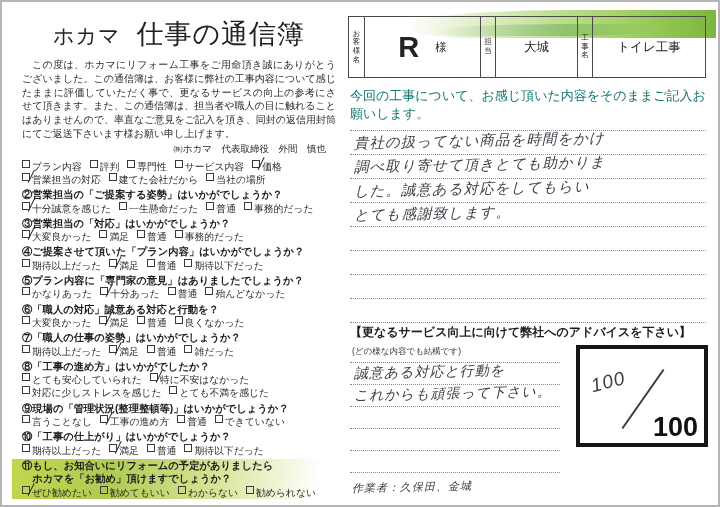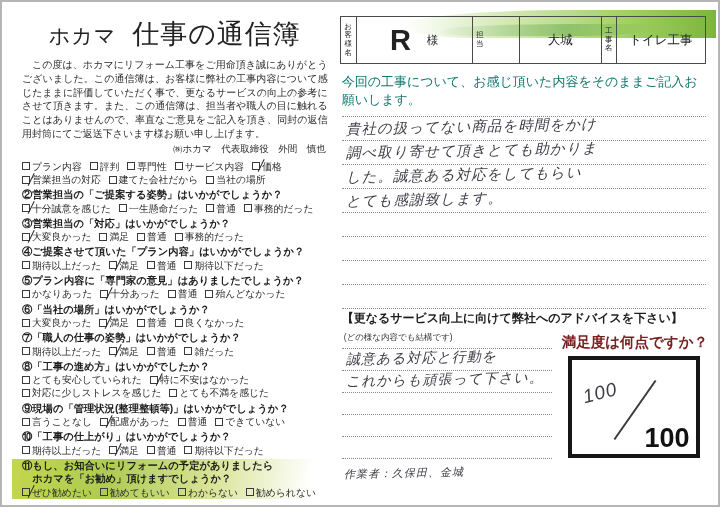--- a/index.html
+++ b/index.html
@@ -9,48 +9,48 @@
     border:2px solid var(--border-gray,#b5b5b5);
     font-family:Liberation Sans, sans-serif;color:#222;
     display:flex;
   }
   
   .left-panel{width:352px;padding:8px 6px 0 20px;position:relative;}
   .title-row{text-align:center;margin:6px 0 6px 0;white-space:nowrap;}
   .title-company{font-size:21px;letter-spacing:1px;}
   .title-main{font-size:27px;letter-spacing:1px;margin-left:16px;}
   .intro{font-size:10px;line-height:1.38;text-align:justify;margin:4px 0 2px 0;text-indent:1em;color:#2a2a2a;}
-  .signature{font-size:9.5px;text-align:right;margin:2px 2px 4px 0;color:#2a2a2a;}
+  .signature{font-size:9.5px;text-align:right;margin:2px 10px 4px 0;color:#2a2a2a;}
   .question{margin-bottom:2px;}
   .q-text{font-size:10.3px;font-weight:bold;line-height:1.3;white-space:pre-line;color:#1c1c1c;}
   .options{display:flex;flex-wrap:wrap;column-gap:8px;row-gap:0;font-size:9.8px;line-height:1.35;color:#2a2a2a;}
-  .option{white-space:nowrap;display:inline-flex;align-items:center;}
+  .option{white-space:nowrap;display:inline-flex;}
   .cbox{display:inline-block;width:8px;height:8px;border:1px solid #3a3a3a;margin-right:2px;position:relative;background:transparent;flex:0 0 auto;}
   .cbox .mark{position:absolute;left:1px;top:-6px;width:8px;height:14px;border-right:1.6px solid #2b2b38;transform:rotate(26deg);}
   .question.highlighted{
     background:linear-gradient(100deg,#c3d64e 0%,#aecb52 30%,#d8e395 62%,rgba(216,227,149,0) 93%);
     margin-left:-10px;padding-left:10px;margin-right:-2px;
   }
   
   .right-panel{flex:1;position:relative;padding:14px 10px 0 6px;}
   .swoosh{position:absolute;top:8px;right:2px;width:312px;height:28px;pointer-events:none;}
   .swoosh .s1{position:absolute;inset:0;border-radius:100% 0 0 40% / 100% 0 0 80%;
     background:linear-gradient(to right,rgba(150,200,80,0) 0%,rgba(160,205,90,.35) 25%,rgba(140,198,62,.8) 70%,#7cb53d 100%);}
   .swoosh .s2{position:absolute;left:30px;top:14px;width:220px;height:12px;border-radius:100% 0 60% 40%/100% 0 100% 60%;
     background:linear-gradient(to right,rgba(90,160,70,0),rgba(90,160,70,.45) 60%,rgba(90,160,70,0));}
-  .header-table{position:relative;display:flex;border:1px solid #4a4a4a;height:48px;background:transparent;margin-right:2px;}
+  .header-table{position:relative;display:flex;border:1px solid #4a4a4a;height:62px;background:transparent;margin-right:2px;}
   .cell{border-left:1px solid #4a4a4a;display:flex;align-items:center;justify-content:center;}
   .cell:first-child{border-left:none;}
   .vlabel{width:15px;font-size:7.5px;line-height:1.15;padding:1px;}
   .vlabel span{display:block;width:8px;word-break:break-all;text-align:center;}
   .name-cell{width:116px;}
   .big-name{font-size:29px;font-weight:bold;line-height:1;}
   .suffix{font-size:11.5px;margin-left:16px;}
   .val{flex:1;font-size:12.5px;}
-  .val.staff{max-width:82px;margin-left:32px;}
+  .val.staff{max-width:82px;}
   .instruction{font-size:13px;line-height:1.42;margin:9px 2px 6px 2px;color:#0f766e;}
   .writing-area{border-top:1px dotted var(--line-dot,#8a8a8a);margin:4px 2px 0 2px;}
   .line-row{height:24px;border-bottom:1px dotted var(--line-dot,#8a8a8a);position:relative;}
   .line-row .hand{position:absolute;left:4px;bottom:1px;}
   .handwriting{font-style:italic;color:var(--handwriting,#3c3c46);transform:rotate(-1.2deg);transform-origin:left bottom;letter-spacing:1px;}
   .feedback .hand{font-size:14.5px;}
   .advice-header{font-size:12px;font-weight:bold;margin:1px 0 1px 2px;white-space:nowrap;color:#1c1c1c;}
   .advice-flex{display:flex;margin-top:4px;}
   .advice-left{width:212px;}
   .advice-note{font-size:8.5px;color:#333;margin:1px 0 4px 4px;}
@@ -203,21 +203,21 @@
               <span class="cbox"></span>
               <span>普通</span>
             </span>
             <span class="option">
               <span class="cbox"></span>
               <span>殆んどなかった</span>
             </span>
           </div>
         </div>
         <div class="question">
-          <div class="q-text">⑥「当社の場所」はいかがでしょうか？</div>
+          <div class="q-text">⑥「職人の対応」誠意ある対応と行動を？</div>
           <div class="options">
             <span class="option">
               <span class="cbox"></span>
               <span>大変良かった</span>
             </span>
             <span class="option">
               <span class="cbox">
                 <span class="mark"></span>
               </span>
               <span>満足</span>
@@ -282,21 +282,21 @@
           <div class="q-text">⑨現場の「管理状況(整理整頓等)」はいかがでしょうか？</div>
           <div class="options">
             <span class="option">
               <span class="cbox"></span>
               <span>言うことなし</span>
             </span>
             <span class="option">
               <span class="cbox">
                 <span class="mark"></span>
               </span>
-              <span>配慮があった</span>
+              <span>工事の進め方</span>
             </span>
             <span class="option">
               <span class="cbox"></span>
               <span>普通</span>
             </span>
             <span class="option">
               <span class="cbox"></span>
               <span>できていない</span>
             </span>
           </div>
@@ -408,21 +408,20 @@
             <div class="line-row">
               <span class="hand handwriting">これからも頑張って下さい。</span>
             </div>
             <div class="line-row"></div>
             <div class="line-row"></div>
             <div class="line-row"></div>
           </div>
         <div class="worker-note handwriting">作業者：久保田、金城</div>
       </div>
       <div class="score-col">
-        <div class="score-title">満足度は何点ですか？</div>
         <div class="score-box">
           <span class="score-written handwriting">100</span>
           <span class="score-slash"></span>
           <span class="score-max">100</span>
         </div>
       </div>
     </div>
   </div>
 </div>
 

